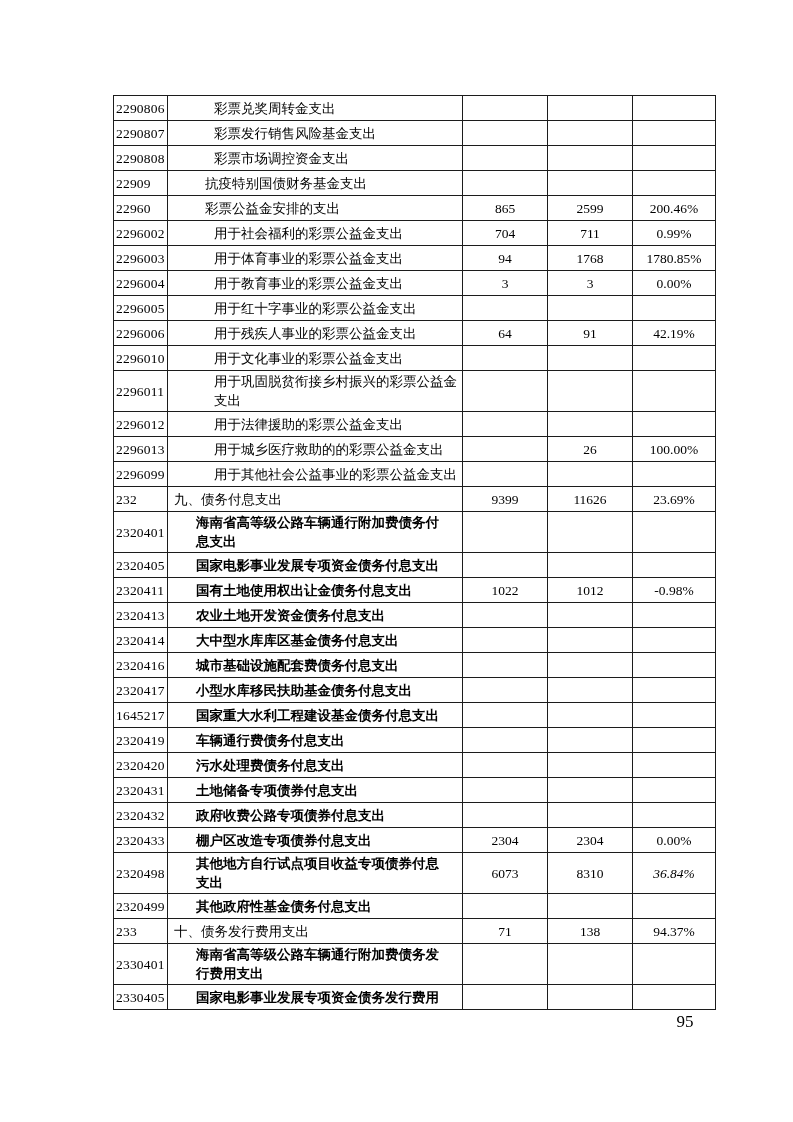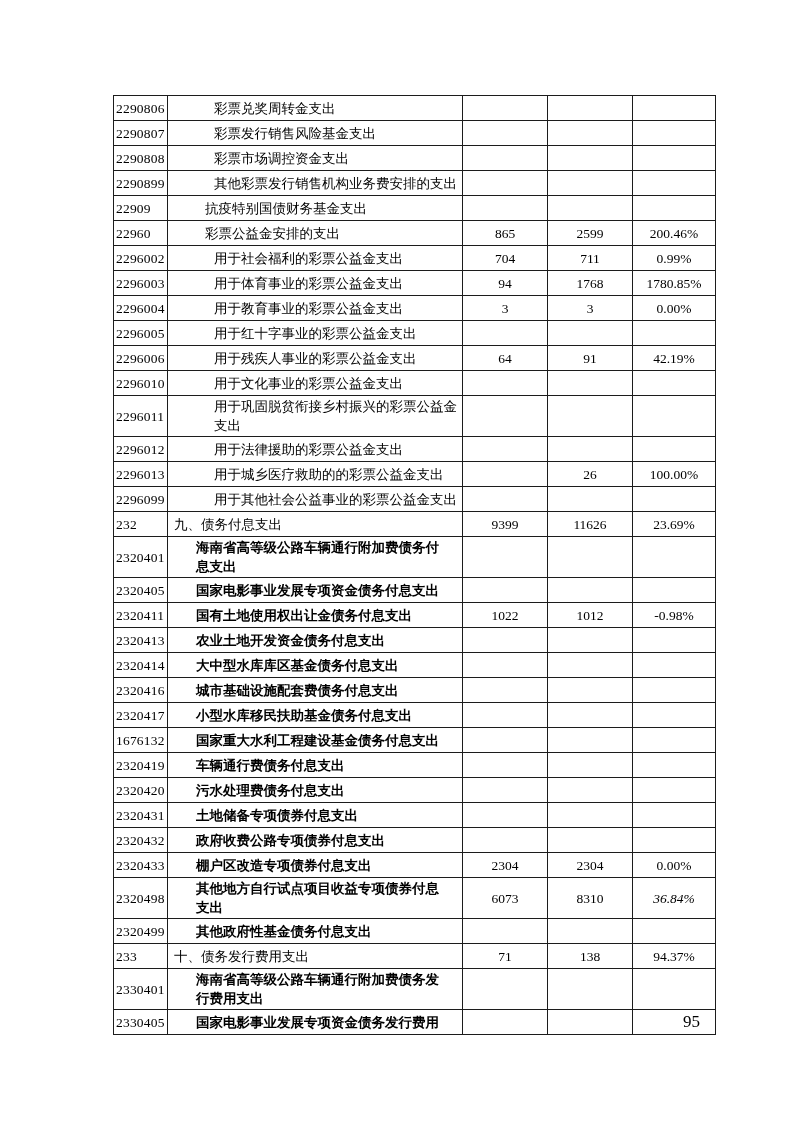--- a/index.html
+++ b/index.html
@@ -45,21 +45,21 @@
   td.num {
     text-align: center;
   }
   td.vtop    { vertical-align: top;    padding-top: 4px; }
   td.vbottom { vertical-align: bottom; padding-bottom: 3px; font-style: italic; }
   .pagenum {
     position: absolute;
     left: 670px;
     top: 1012px;
     width: 30px;
-    text-align: right;
+    text-align: center;
     font-size: 17px;
     color: #000000;
   }
 </style>
 </head>
 <body>
 
 <div class="sheet">
 
   <table class="budget">
@@ -86,27 +86,20 @@
           <td class="num"></td>
         </tr>
         <tr>
           <td class="code">2290808</td>
           <td class="desc a">彩票市场调控资金支出</td>
           <td class="num"></td>
           <td class="num"></td>
           <td class="num"></td>
         </tr>
         <tr>
-          <td class="code">2290899</td>
-          <td class="desc a">其他彩票发行销售机构业务费安排的支出</td>
-          <td class="num"></td>
-          <td class="num"></td>
-          <td class="num"></td>
-        </tr>
-        <tr>
           <td class="code">22909</td>
           <td class="desc l2">抗疫特别国债财务基金支出</td>
           <td class="num"></td>
           <td class="num"></td>
           <td class="num"></td>
         </tr>
         <tr>
           <td class="code">22960</td>
           <td class="desc l2">彩票公益金安排的支出</td>
           <td class="num">865</td>
@@ -233,21 +226,21 @@
           <td class="num"></td>
         </tr>
         <tr>
           <td class="code">2320417</td>
           <td class="desc b">小型水库移民扶助基金债务付息支出</td>
           <td class="num"></td>
           <td class="num"></td>
           <td class="num"></td>
         </tr>
         <tr>
-          <td class="code">1676132</td>
+          <td class="code">1645217</td>
           <td class="desc b">国家重大水利工程建设基金债务付息支出</td>
           <td class="num"></td>
           <td class="num"></td>
           <td class="num"></td>
         </tr>
         <tr>
           <td class="code">2320419</td>
           <td class="desc b">车辆通行费债务付息支出</td>
           <td class="num"></td>
           <td class="num"></td>

